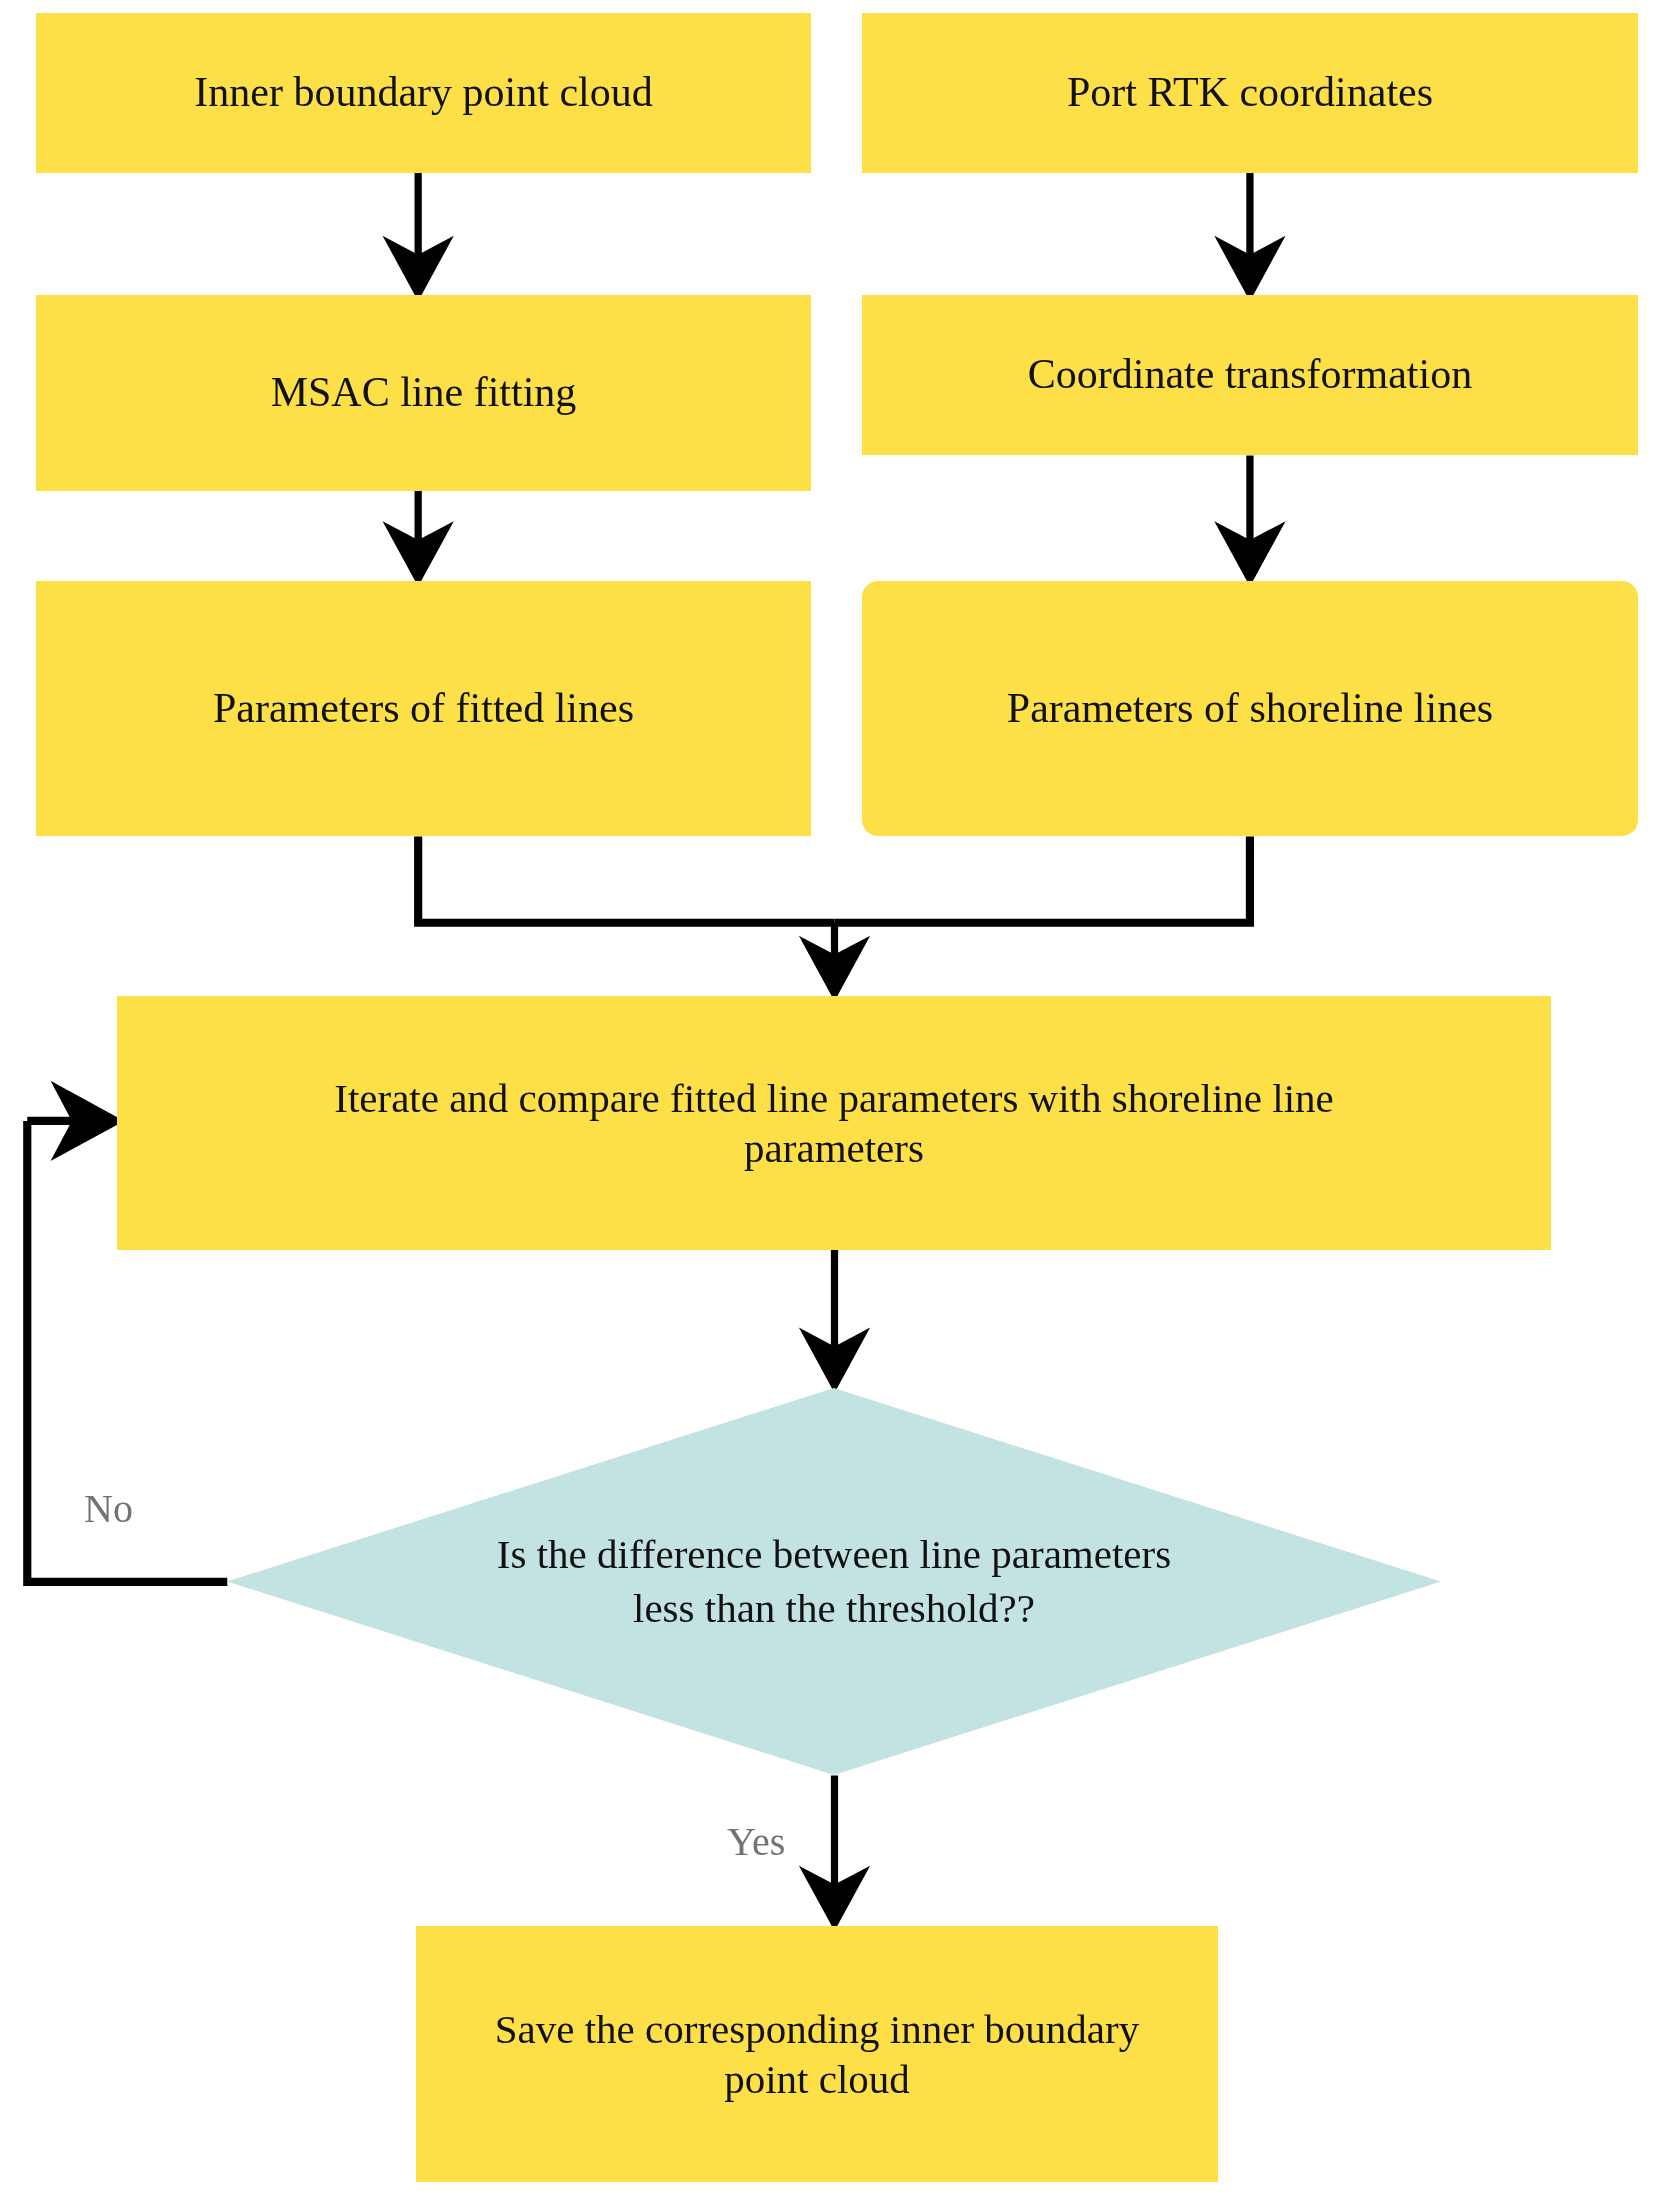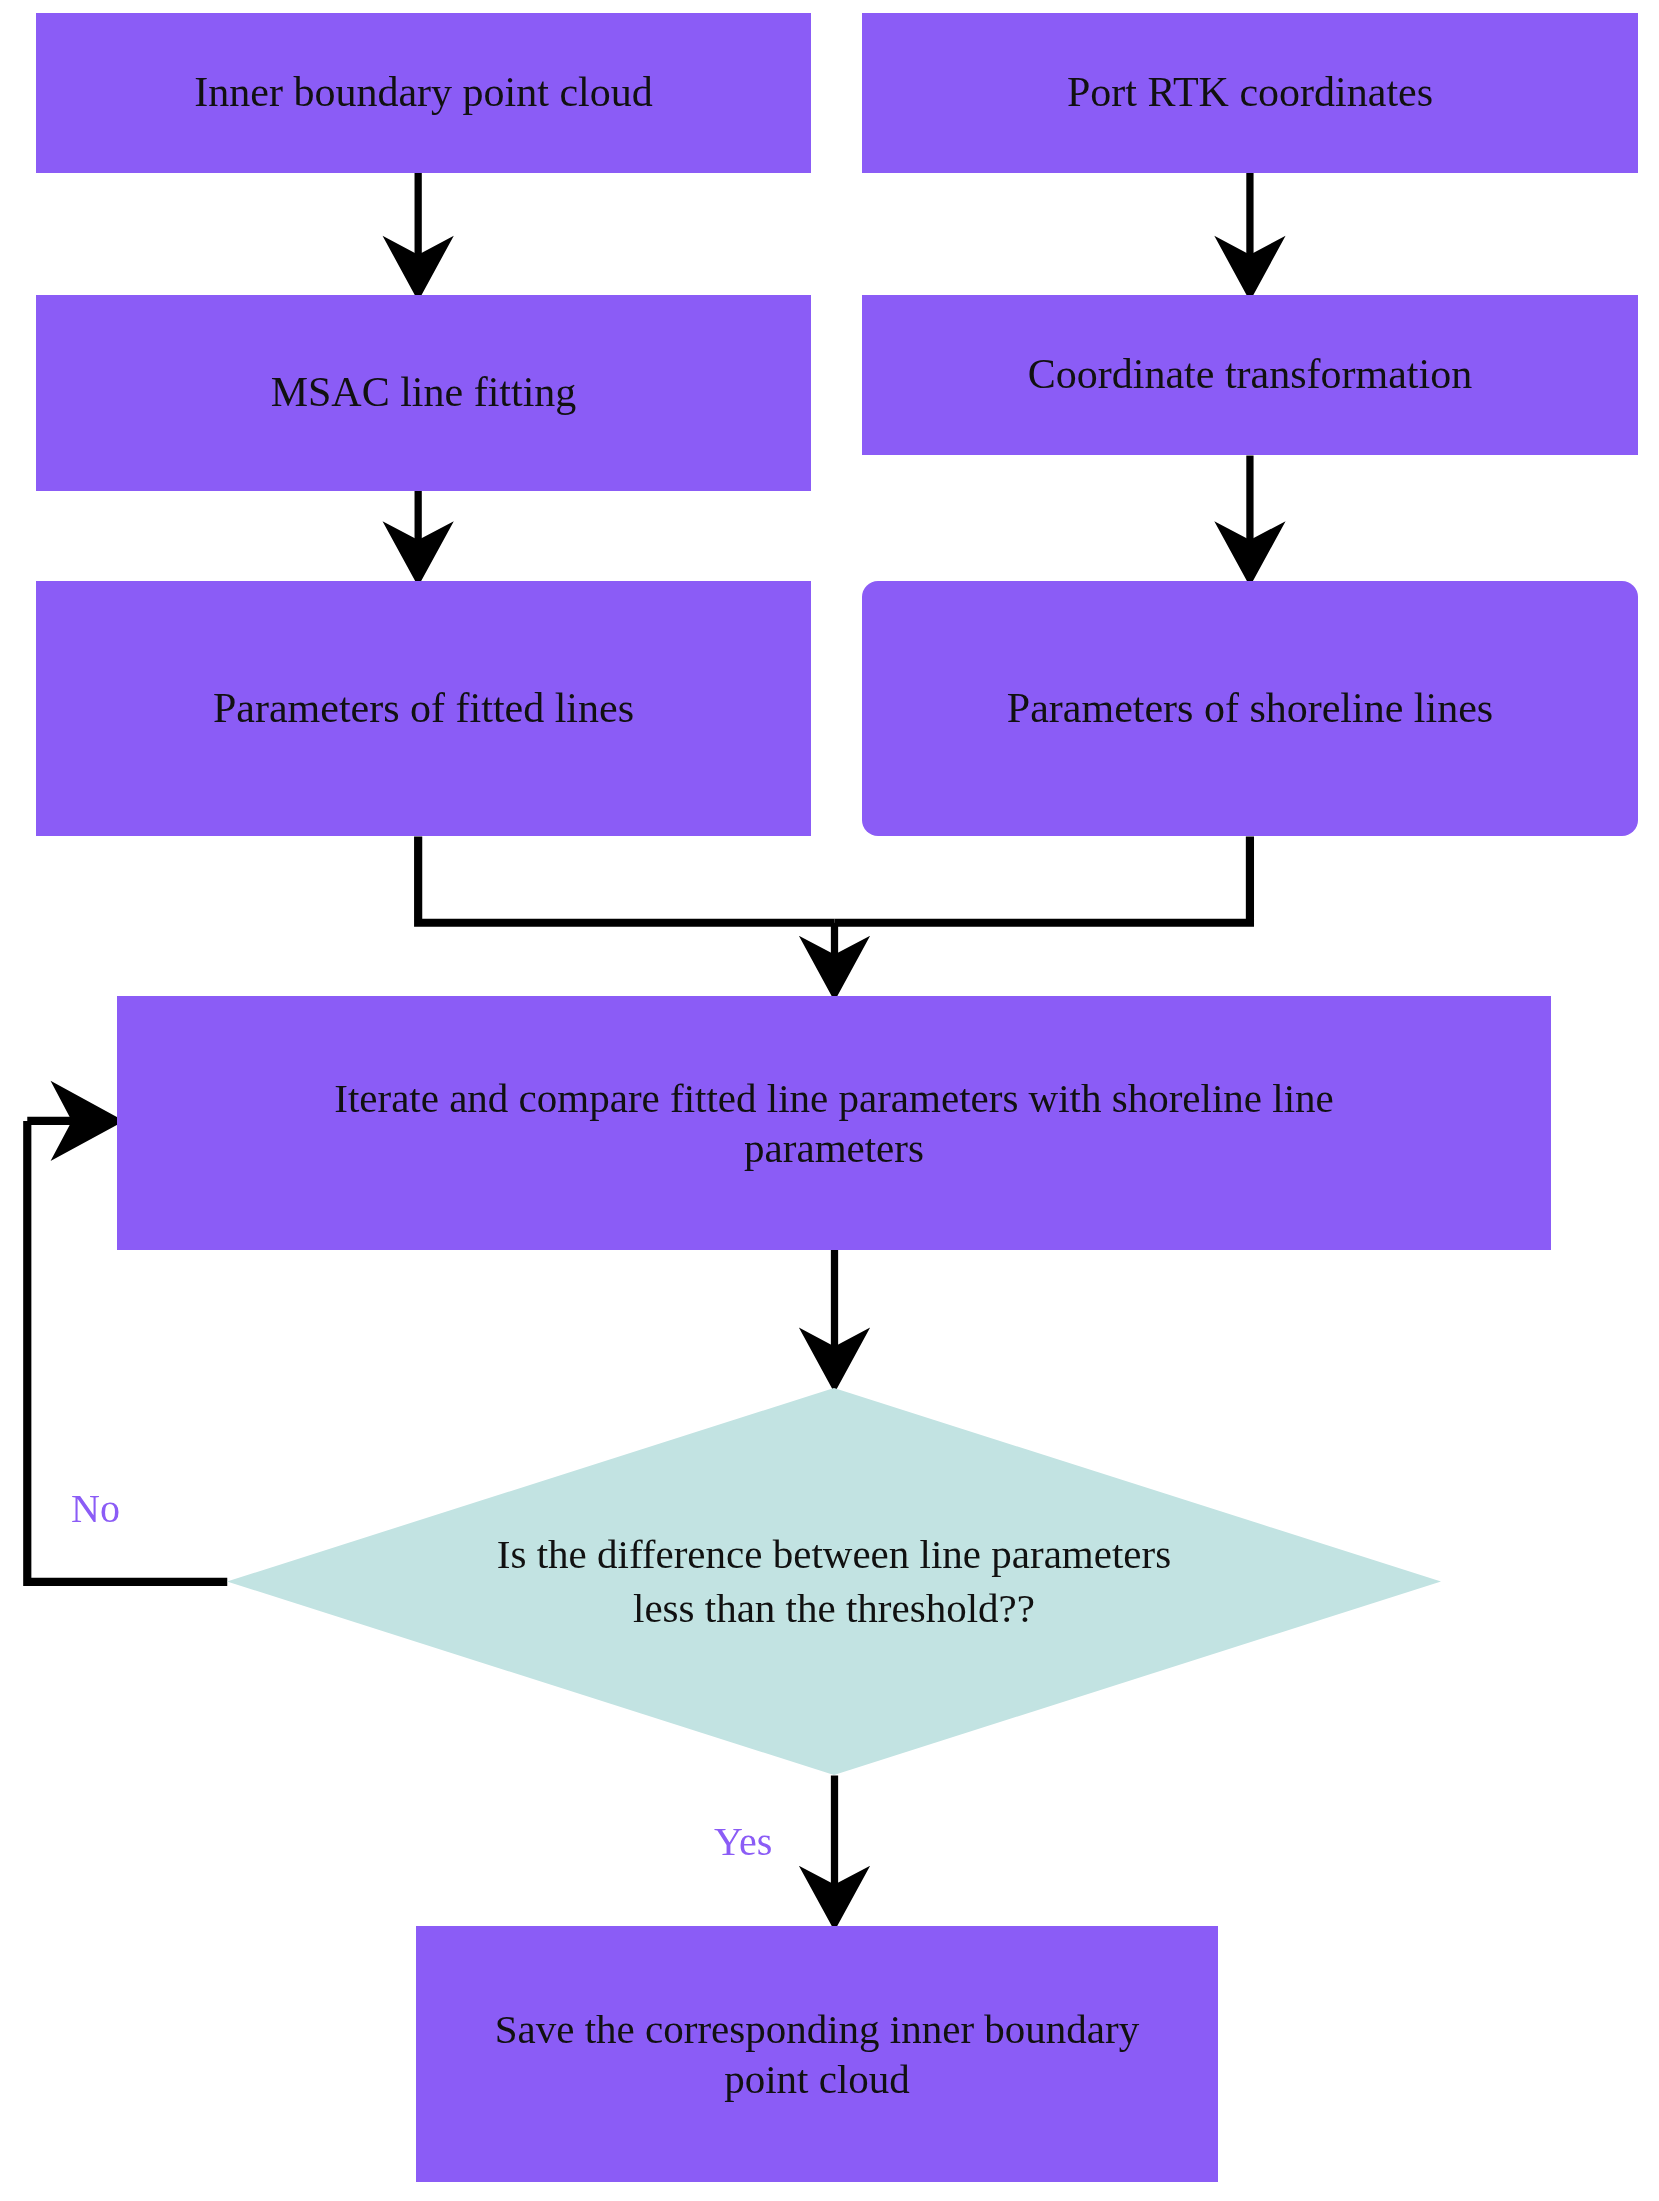--- a/index.html
+++ b/index.html
@@ -23,21 +23,21 @@
     display: flex;
     align-items: center;
     justify-content: center;
     text-align: center;
     color: #111111;
     line-height: 1.22;
     box-sizing: border-box;
     padding: 3.6px 9px;
   }
   .process {
-    background: #8b5cf6;
+    background: #fde047;
   }
   .decision-wrap {
     position: absolute;
     display: flex;
     align-items: center;
     justify-content: center;
     text-align: center;
     color: #111111;
     line-height: 1.30;
     box-sizing: border-box;
@@ -51,22 +51,23 @@
     background: #c2e3e2;
     clip-path: polygon(50% 0%, 100% 50%, 50% 100%, 0% 50%);
   }
   .decision-text {
     position: relative;
     z-index: 2;
     width: 60%;
   }
   .edge-label {
     position: absolute;
-    color: #8b5cf6;
+    color: #737373;
     white-space: nowrap;
+    margin-left: 13px;
   }
   svg.connectors {
     position: absolute;
     left: 0;
     top: 0;
     width: 1659px;
     height: 2201px;
     pointer-events: none;
     overflow: visible;
   }

